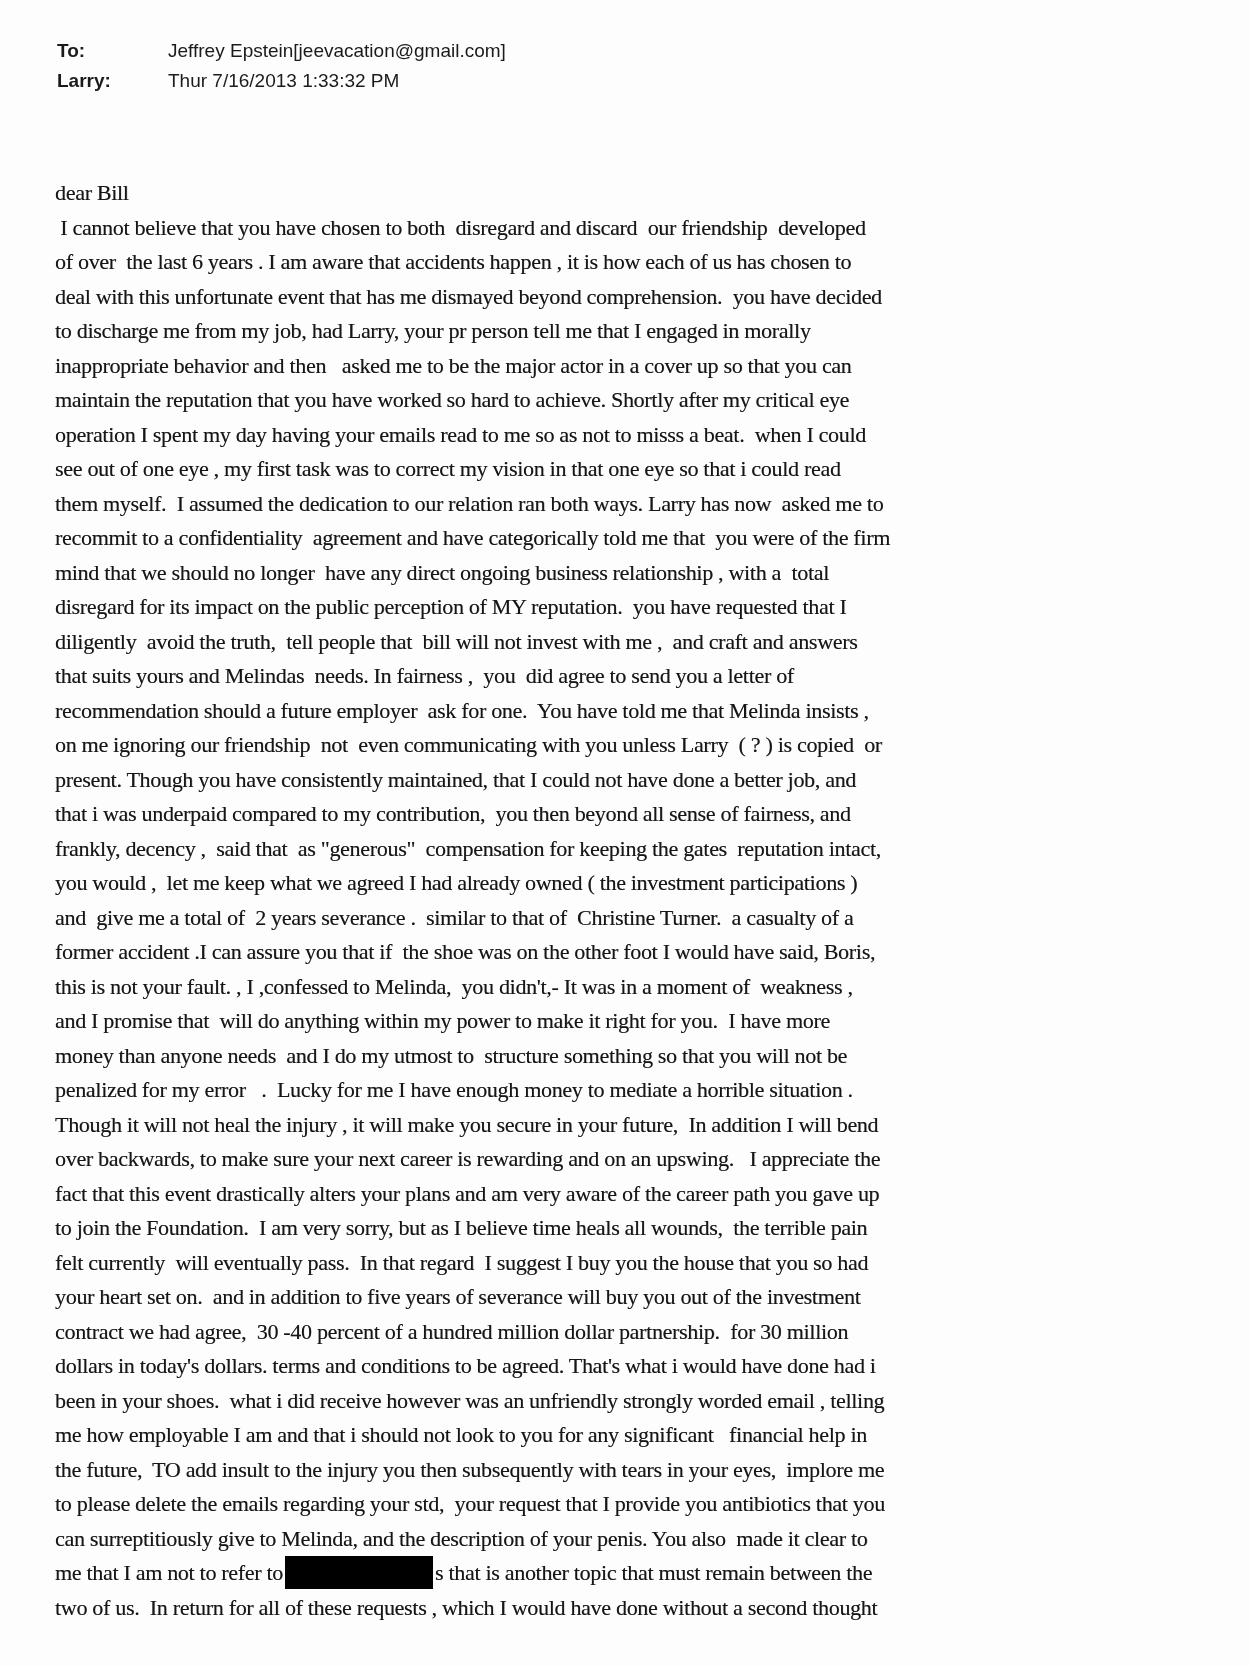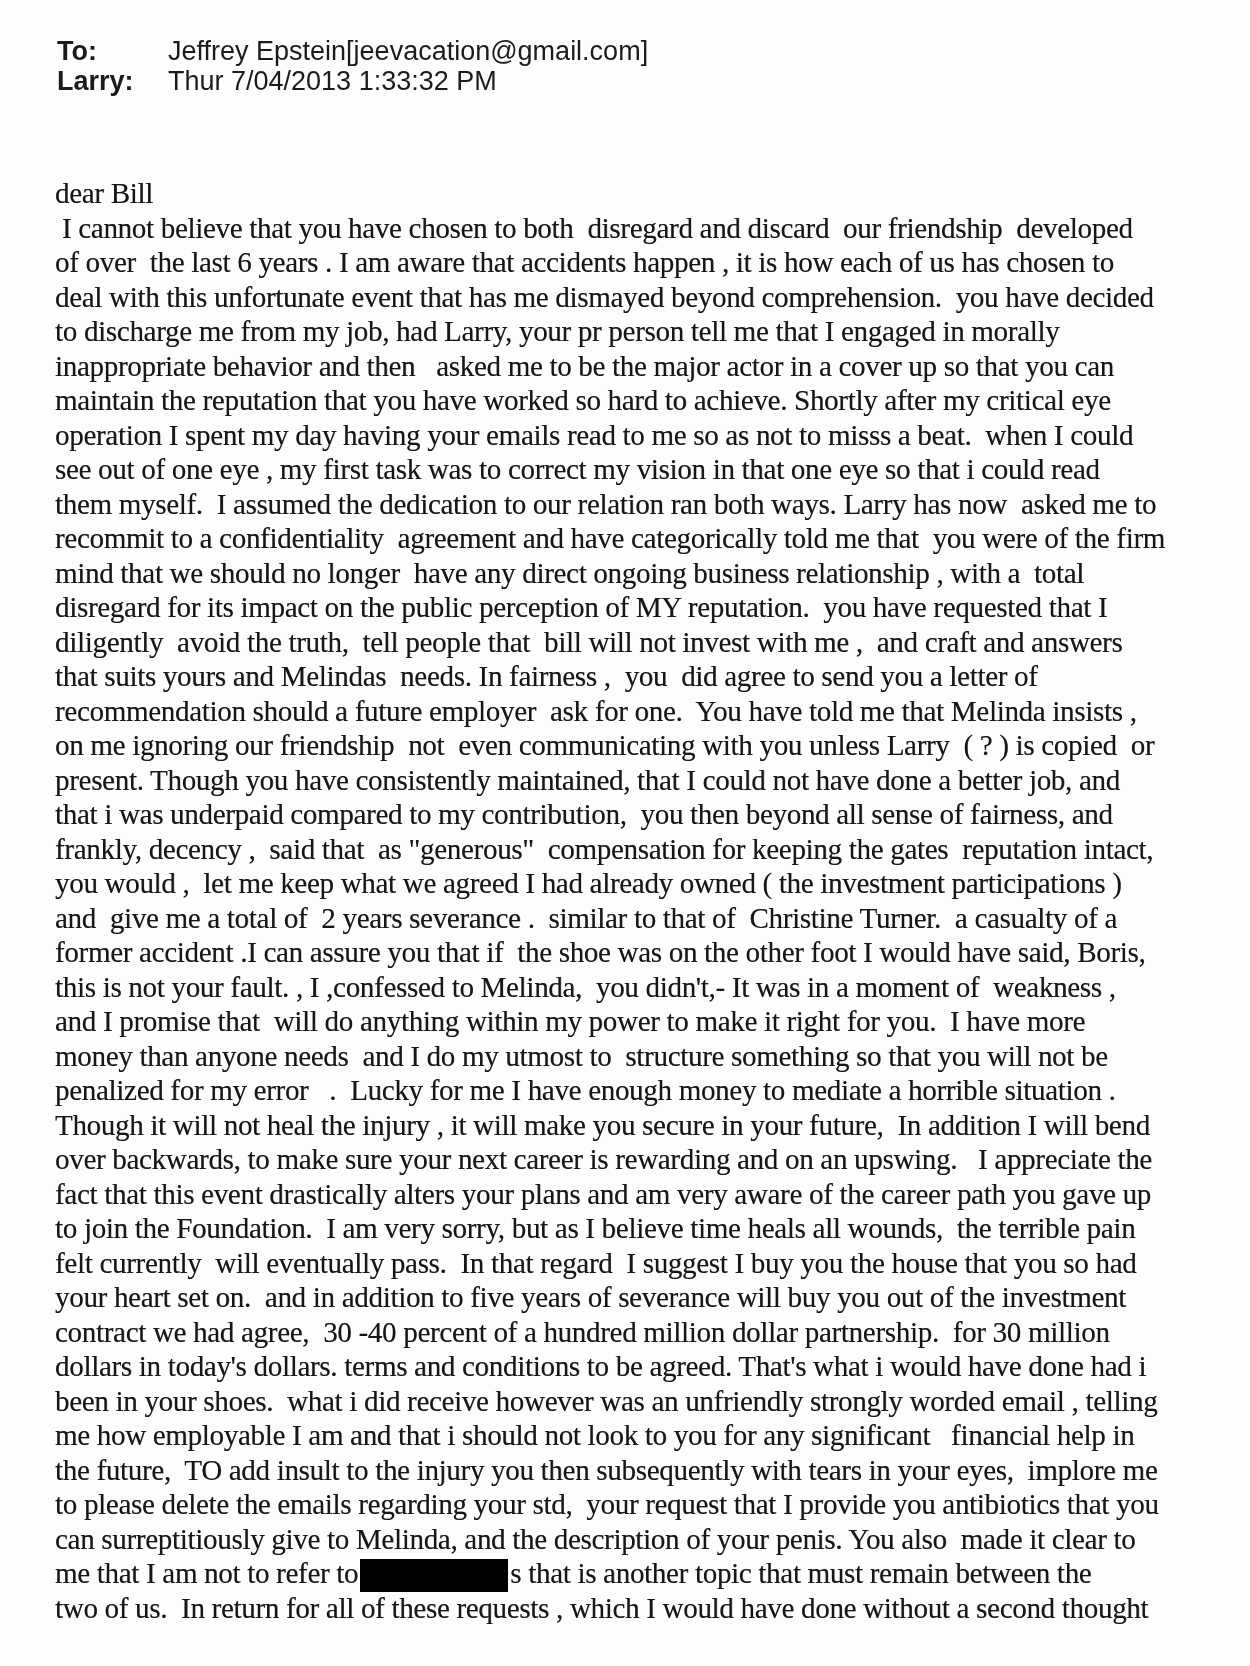--- a/index.html
+++ b/index.html
@@ -9,33 +9,33 @@
     height: 1666px;
     background: #fdfdfd;
     overflow: hidden;
     font-synthesis: none;
   }
   .email-header {
     position: absolute;
     top: 36px;
     left: 57px;
     font-family: "Liberation Sans", sans-serif;
-    font-size: 27px;
+    font-size: 19px;
     color: #1b1b1b;
   }
   .header-row { display: flex; line-height: 30px; }
   .header-label { font-weight: bold; width: 111px; flex: 0 0 111px; }
   .header-value { white-space: pre; }
   .email-body {
     position: absolute;
     top: 176px;
     left: 55px;
     width: 1160px;
     font-family: "Liberation Serif", serif;
-    font-size: 29px;
+    font-size: 22px;
     line-height: 34.5px;
     letter-spacing: -0.3px;
     color: #161616;
     text-shadow: 0.3px 0.3px 0.4px rgba(0,0,0,0.45);
     white-space: pre;
   }
   .line { height: 34.5px; }
   .redaction {
     display: inline-block;
     width: 148px;
@@ -51,19 +51,19 @@
 
 <div class="page">
 
   <div class="email-header">
     <div class="header-row">
       <span class="header-label">To:</span>
       <span class="header-value">Jeffrey Epstein[jeevacation@gmail.com]</span>
     </div>
     <div class="header-row">
       <span class="header-label">Larry:</span>
-      <span class="header-value">Thur 7/04/2013 1:33:32 PM</span>
+      <span class="header-value">Thur 7/16/2013 1:33:32 PM</span>
     </div>
   </div>
 
   <div class="email-body"><div class="line">dear Bill</div><div class="line"> I cannot believe that you have chosen to both  disregard and discard  our friendship  developed</div><div class="line">of over  the last 6 years . I am aware that accidents happen , it is how each of us has chosen to</div><div class="line">deal with this unfortunate event that has me dismayed beyond comprehension.  you have decided</div><div class="line">to discharge me from my job, had Larry, your pr person tell me that I engaged in morally</div><div class="line">inappropriate behavior and then   asked me to be the major actor in a cover up so that you can</div><div class="line">maintain the reputation that you have worked so hard to achieve. Shortly after my critical eye</div><div class="line">operation I spent my day having your emails read to me so as not to misss a beat.  when I could</div><div class="line">see out of one eye , my first task was to correct my vision in that one eye so that i could read</div><div class="line">them myself.  I assumed the dedication to our relation ran both ways. Larry has now  asked me to</div><div class="line">recommit to a confidentiality  agreement and have categorically told me that  you were of the firm</div><div class="line">mind that we should no longer  have any direct ongoing business relationship , with a  total</div><div class="line">disregard for its impact on the public perception of MY reputation.  you have requested that I</div><div class="line">diligently  avoid the truth,  tell people that  bill will not invest with me ,  and craft and answers</div><div class="line">that suits yours and Melindas  needs. In fairness ,  you  did agree to send you a letter of</div><div class="line">recommendation should a future employer  ask for one.  You have told me that Melinda insists ,</div><div class="line">on me ignoring our friendship  not  even communicating with you unless Larry  ( ? ) is copied  or</div><div class="line">present. Though you have consistently maintained, that I could not have done a better job, and</div><div class="line">that i was underpaid compared to my contribution,  you then beyond all sense of fairness, and</div><div class="line">frankly, decency ,  said that  as "generous"  compensation for keeping the gates  reputation intact,</div><div class="line">you would ,  let me keep what we agreed I had already owned ( the investment participations )</div><div class="line">and  give me a total of  2 years severance .  similar to that of  Christine Turner.  a casualty of a</div><div class="line">former accident .I can assure you that if  the shoe was on the other foot I would have said, Boris,</div><div class="line">this is not your fault. , I ,confessed to Melinda,  you didn't,- It was in a moment of  weakness ,</div><div class="line">and I promise that  will do anything within my power to make it right for you.  I have more</div><div class="line">money than anyone needs  and I do my utmost to  structure something so that you will not be</div><div class="line">penalized for my error   .  Lucky for me I have enough money to mediate a horrible situation .</div><div class="line">Though it will not heal the injury , it will make you secure in your future,  In addition I will bend</div><div class="line">over backwards, to make sure your next career is rewarding and on an upswing.   I appreciate the</div><div class="line">fact that this event drastically alters your plans and am very aware of the career path you gave up</div><div class="line">to join the Foundation.  I am very sorry, but as I believe time heals all wounds,  the terrible pain</div><div class="line">felt currently  will eventually pass.  In that regard  I suggest I buy you the house that you so had</div><div class="line">your heart set on.  and in addition to five years of severance will buy you out of the investment</div><div class="line">contract we had agree,  30 -40 percent of a hundred million dollar partnership.  for 30 million</div><div class="line">dollars in today's dollars. terms and conditions to be agreed. That's what i would have done had i</div><div class="line">been in your shoes.  what i did receive however was an unfriendly strongly worded email , telling</div><div class="line">me how employable I am and that i should not look to you for any significant   financial help in</div><div class="line">the future,  TO add insult to the injury you then subsequently with tears in your eyes,  implore me</div><div class="line">to please delete the emails regarding your std,  your request that I provide you antibiotics that you</div><div class="line">can surreptitiously give to Melinda, and the description of your penis. You also  made it clear to</div><div class="line"><span>me that I am not to refer to</span><span class="redaction" style="background: rgb(0, 0, 0);"></span><span>s that is another topic that must remain between the</span></div><div class="line">two of us.  In return for all of these requests , which I would have done without a second thought</div></div>
 
 </div>
 
 </body></html>

